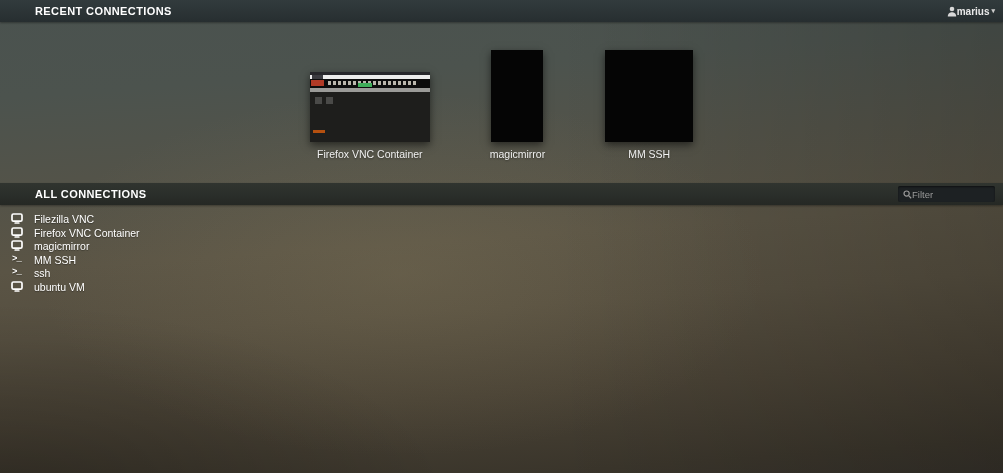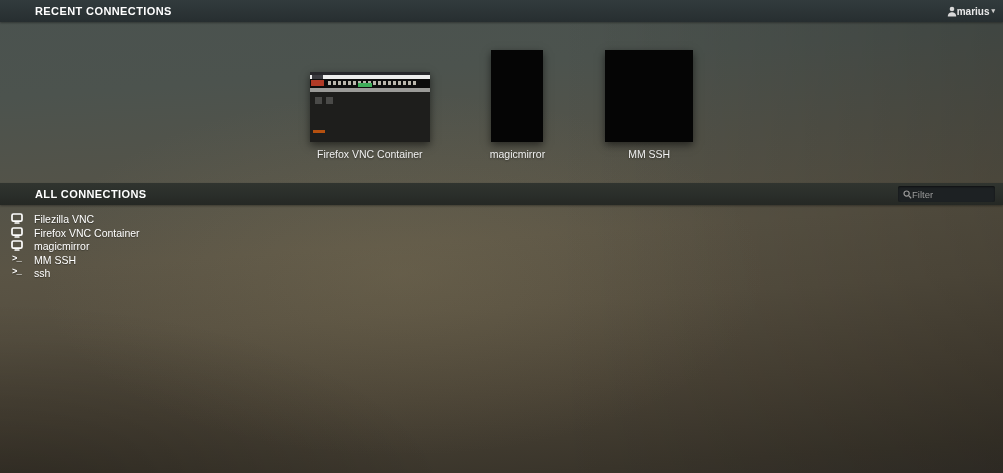--- a/index.html
+++ b/index.html
@@ -208,15 +208,25 @@
   </div>
 
   <div class="conn-row">
     <span class="conn-icon">
 
       <span class="terminal-glyph">&gt;_</span>
     </span>
     <span class="conn-label">ssh</span>
   </div>
 
+  <div class="conn-row">
+    <span class="conn-icon">
+      <svg class="monitor" width="12" height="11" viewBox="0 0 12 11">
+        <rect x="1" y="1" width="10" height="7.2" rx="1.4" fill="none" stroke="#ffffff" stroke-width="1.7"></rect>
+        <rect x="3.4" y="9.2" width="5.2" height="1.6" rx="0.6" fill="#ffffff"></rect>
+      </svg>
+
+    </span>
+    <span class="conn-label">ubuntu VM</span>
+  </div>
 
 </section>
 </div>
 
 </body></html>

